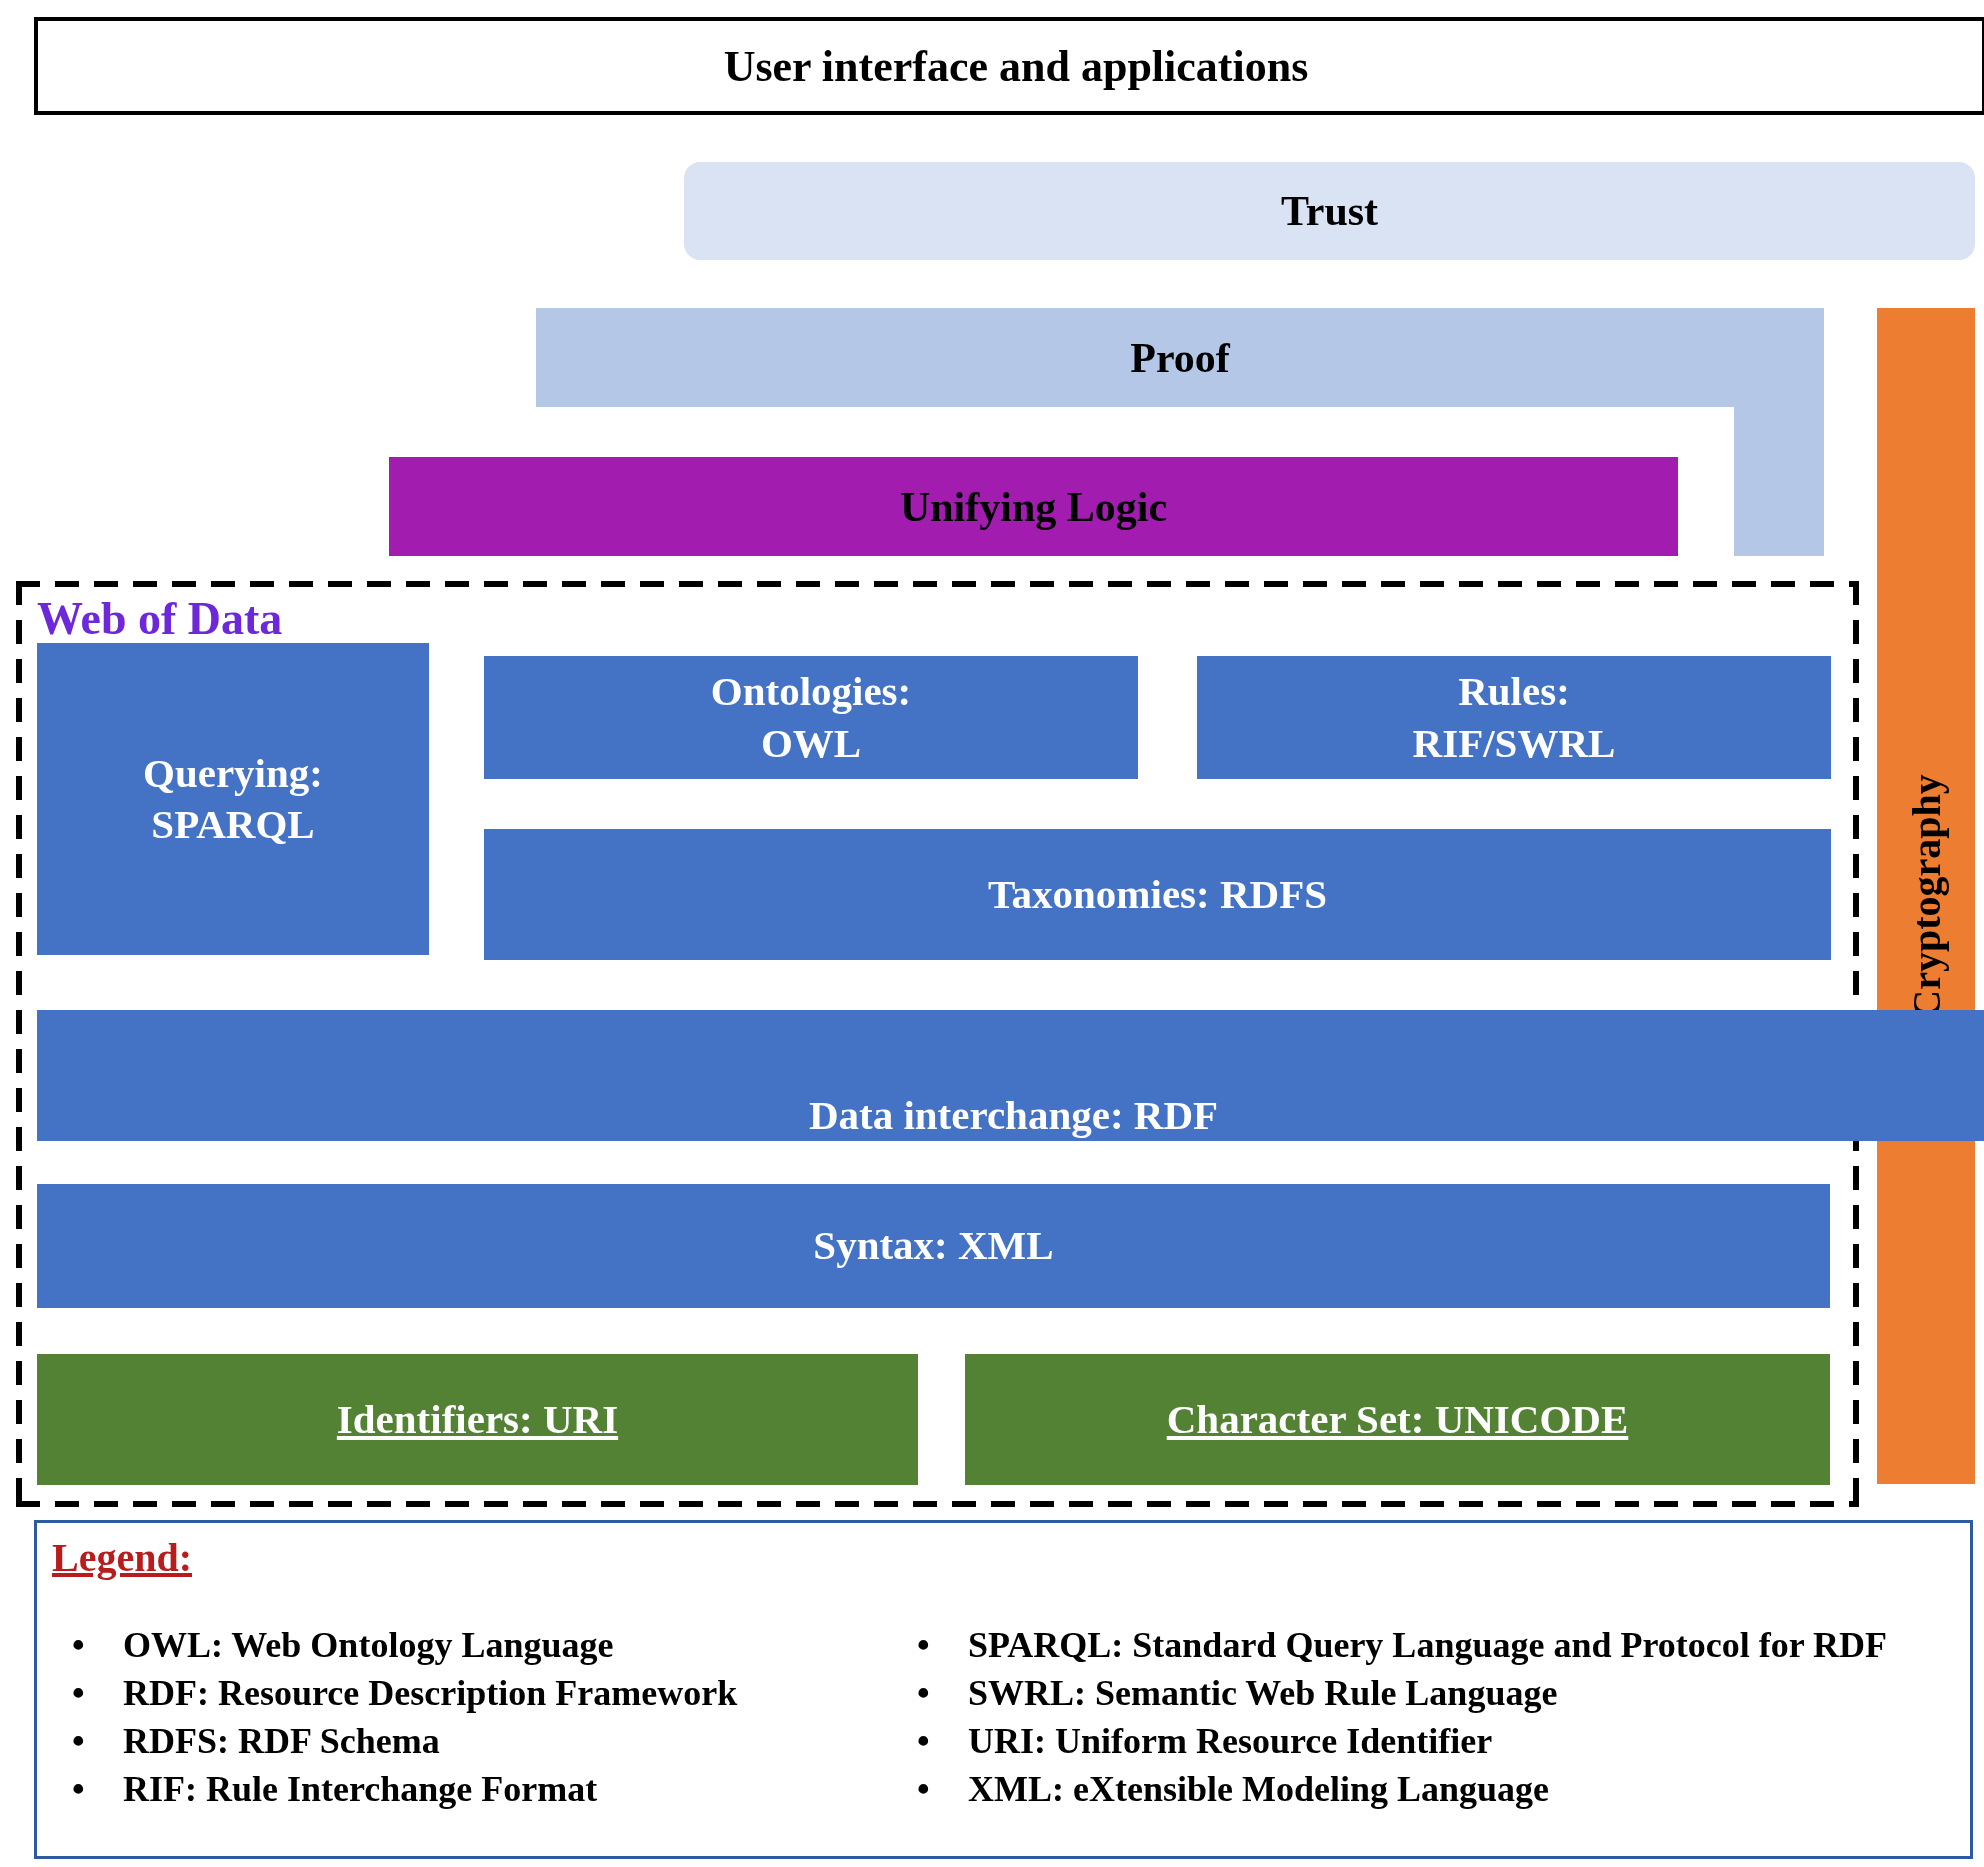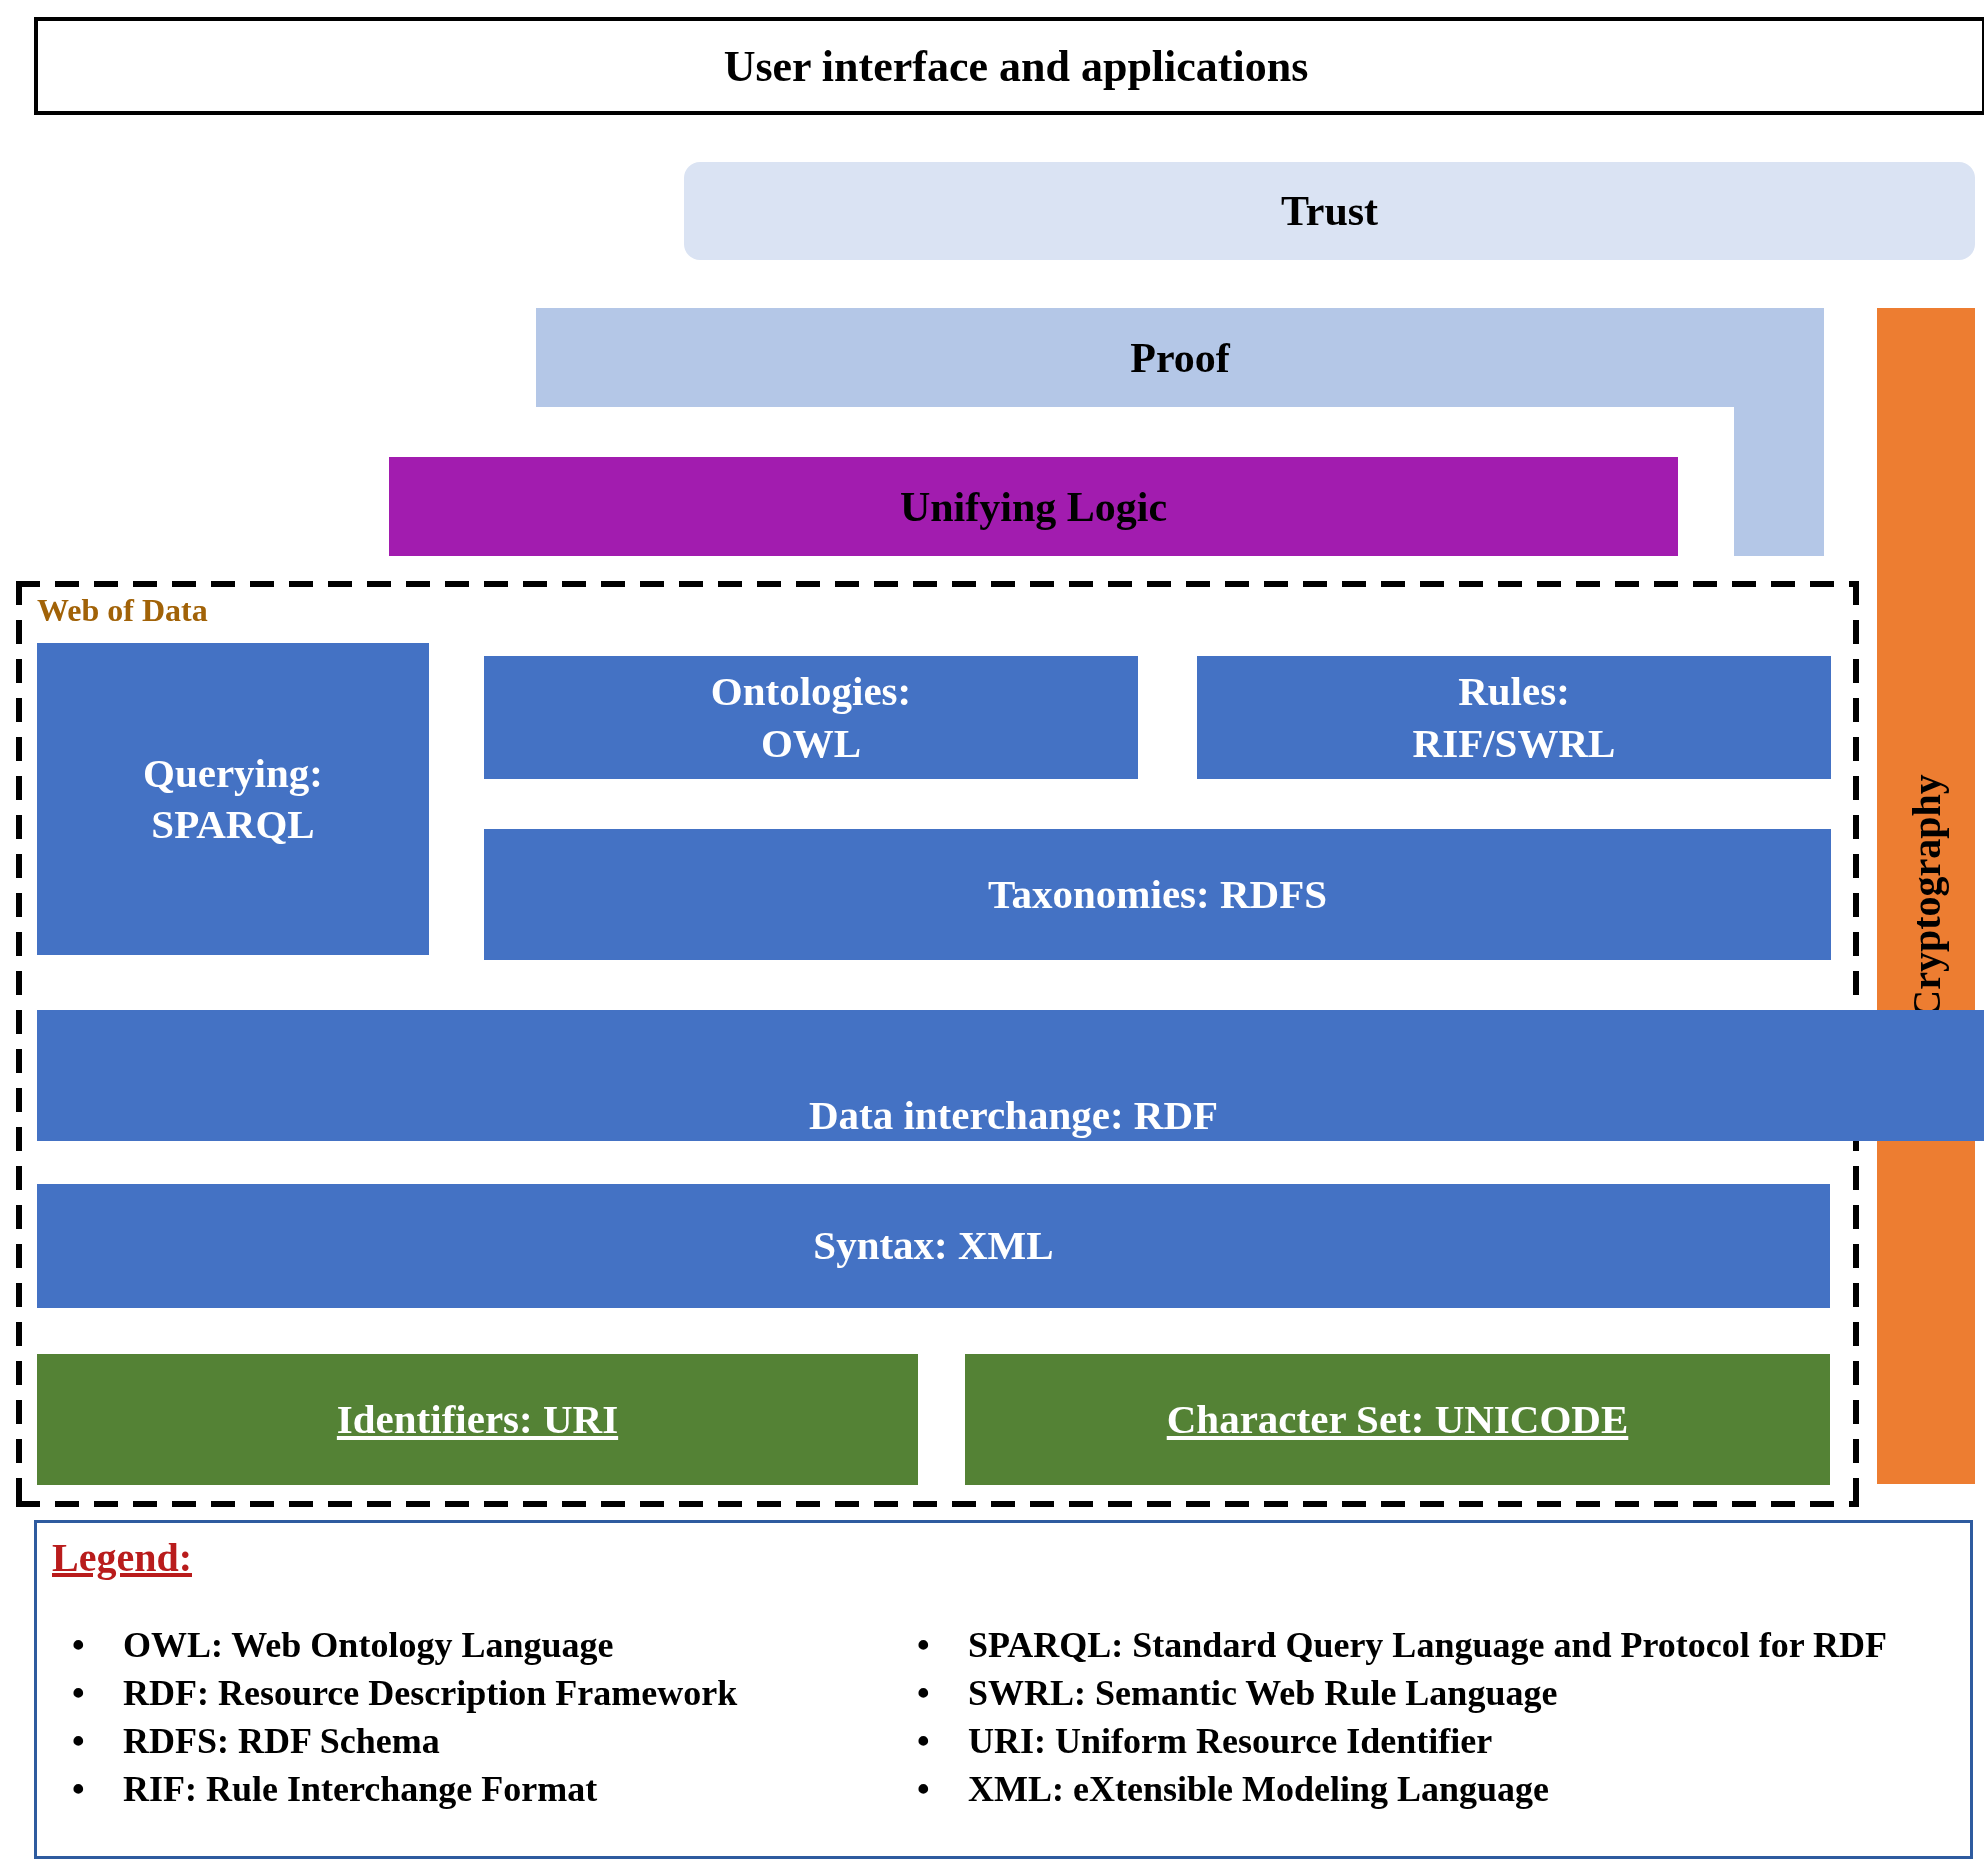--- a/index.html
+++ b/index.html
@@ -50,21 +50,21 @@
   
   .dash-h { height: 6.2px; background: repeating-linear-gradient(90deg,  #000 0 23.6px, transparent 23.6px 39px); }
   .dash-v { width: 6.2px;  background: repeating-linear-gradient(180deg, #000 0 23.6px, transparent 23.6px 39px); }
   .dash-top    { left: 15.5px;   top: 581px;  width: 1843px; }
   .dash-bottom { left: 15.5px;   top: 1501px; width: 1843px; }
   .dash-left   { left: 15.5px;   top: 581px;  height: 927px; }
   .dash-right  { left: 1853px; top: 581px;  height: 927px; }
 
   .wod-label {
     left: 37px; top: 592px;
-    font-size: 32px; color: #a16207;
+    font-size: 46px; color: #6d28d9;
   }
 
   
   .layer {
     display: flex; flex-direction: column;
     align-items: center; justify-content: center;
     color: #ffffff; font-size: 41px; line-height: 1.25;
     text-align: center;
     background: #4472C4;
   }

